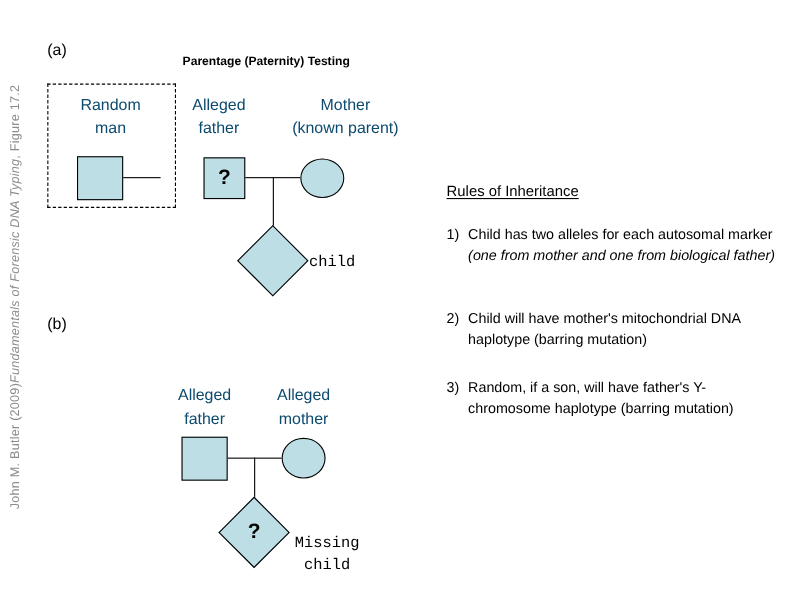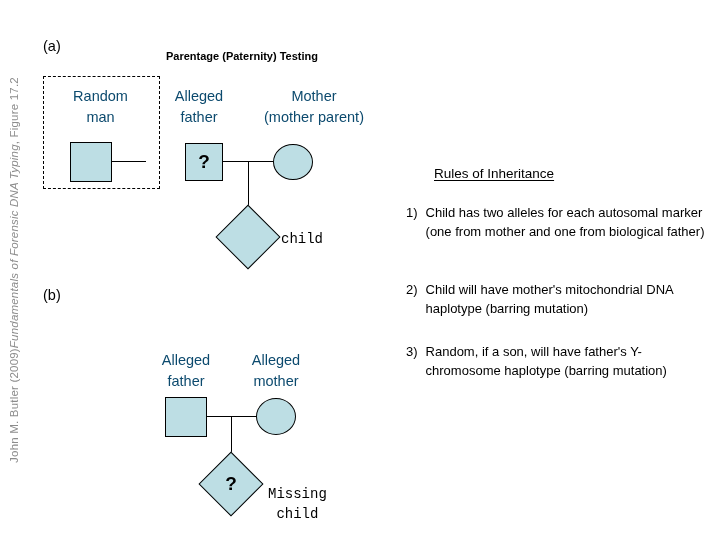--- a/index.html
+++ b/index.html
@@ -135,33 +135,32 @@
   }
 
   
   .rules-head {
     position: absolute;
     font-size: 13.5px;
     color: #000;
     text-decoration: underline;
     text-underline-offset: 2px;
     white-space: nowrap;
-    margin-left: 28px;
   }
   .rule-item {
     position: absolute;
     font-size: 13px;
     line-height: 1.45;
     color: #000;
     display: flex;
     gap: 8px;
   }
   .rule-num { flex: 0 0 auto; }
   .rule-txt { flex: 1 1 auto; }
-  .rule-txt .it { }
+  .rule-txt .it { font-style: italic; }
 </style>
 </head>
 <body>
 
 <div class="stage">
 
   <div class="credit">
     <span>John M. Butler (2009) </span>
       <span class="it">Fundamentals of Forensic DNA Typing</span>
       <span>, Figure 17.2</span>
@@ -181,21 +180,21 @@
   <div class="ped-square" style="left:70px; top:142px; width:42px; height:40px;"></div>
   <div class="line-h" style="left:112px; top:161px; width:34px;"></div>
 
   <div class="node-label" style="left:160px; top:86px; width:78px;">
     <span>Alleged</span><br>
     <span>father</span>
   </div>
 
   <div class="node-label" style="left:240px; top:86px; width:148px;">
     <span>Mother</span><br>
-    <span>(mother parent)</span>
+    <span>(known parent)</span>
   </div>
 
   <div class="ped-square" style="left:185px; top:143px; width:38px; height:38px;">
     <span>?</span>
   </div>
 
   <div class="line-h" style="left:223px; top:161px; width:50px;"></div>
 
   <div class="ped-circle" style="left:273px; top:144px; width:40px; height:36px;"></div>
 

